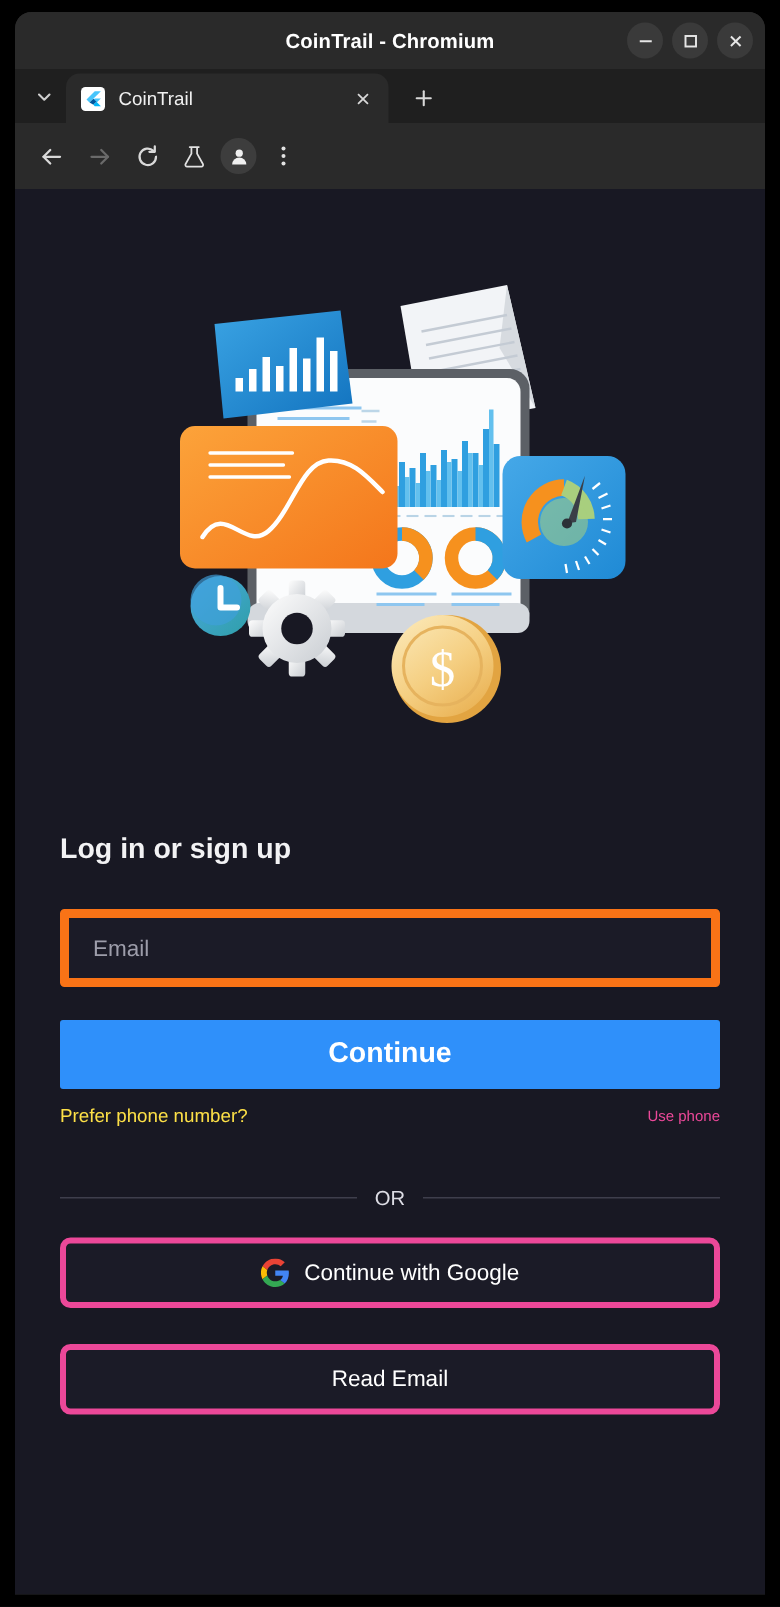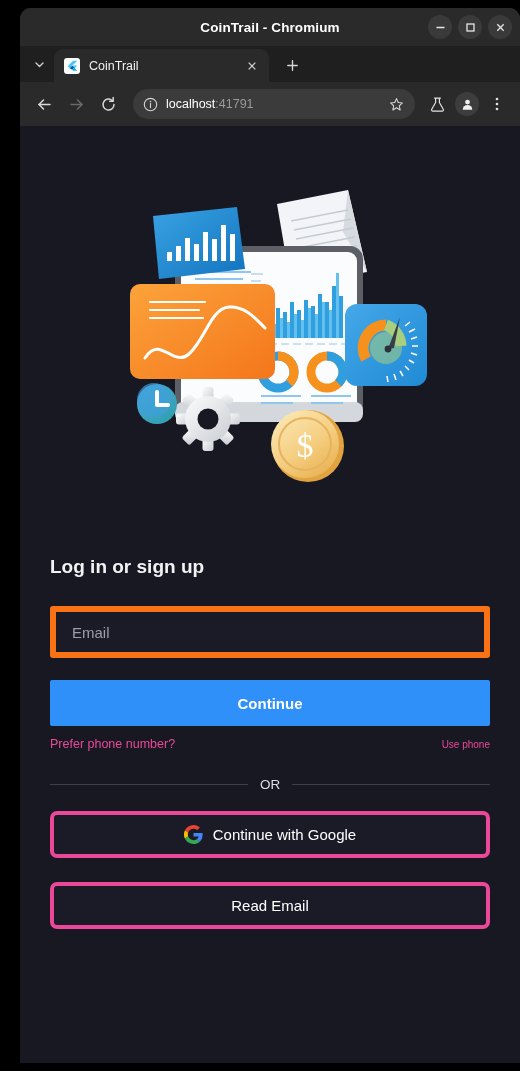--- a/index.html
+++ b/index.html
@@ -6,21 +6,21 @@
   html, body {
     width: 520px; height: 1071px;
     background: #000000;
     font-family: "Liberation Sans", sans-serif;
     overflow: hidden;
   }
 
   
   .window {
     position: absolute;
-    left: 20px; top: 8px;
+    left: 10px; top: 8px;
     width: 500px; height: 1055px;
     background: #2a2a2a;
     border-radius: 11px 11px 0 0;
     overflow: hidden;
     display: flex;
     flex-direction: column;
   }
 
   
   .titlebar {
@@ -230,45 +230,45 @@
   }
   .email-field::placeholder { color: #9d9daa; }
   .continue-btn {
     width: 100%;
     height: 46px;
     margin-top: 22px;
     background: #2f90fa;
     border: none;
     border-radius: 2px;
     color: #ffffff;
-    font-size: 15px;
+    font-size: 19px;
     font-weight: bold;
     font-family: "Liberation Sans", sans-serif;
     cursor: pointer;
   }
   .prefer-row {
     display: flex;
     align-items: center;
     justify-content: space-between;
     margin-top: 11px;
   }
   .prefer-text {
     font-size: 12.5px;
-    color: #ec4899;
+    color: #fde047;
   }
   .use-phone {
     font-size: 10px;
     color: #ec4899;
     cursor: pointer;
   }
   .or-row {
     display: flex;
     align-items: center;
     gap: 12px;
-    margin-top: 26px;
+    margin-top: 40px;
   }
   .or-line {
     flex: 1;
     height: 1px;
     background: #3e3e4c;
   }
   .or-text {
     font-size: 13.5px;
     color: #dcdce4;
   }
@@ -362,35 +362,20 @@
           <polyline points="9.5,4 14,8.5 9.5,13" fill="none" stroke="currentColor" stroke-width="1.5" stroke-linecap="round" stroke-linejoin="round"></polyline>
         </svg>
     </div>
     <div class="nav-btn">
       <svg width="17" height="17" viewBox="0 0 17 17">
         <path d="M14 8.5a5.5 5.5 0 1 1-1.7-3.95" fill="none" stroke="currentColor" stroke-width="1.5" stroke-linecap="round"></path>
         <polyline points="13.2,1.6 13.2,5.2 9.6,5.2" fill="none" stroke="currentColor" stroke-width="1.5" stroke-linecap="round" stroke-linejoin="round"></polyline>
       </svg>
     </div>
 
-    <div class="omnibox">
-      <span class="omnibox-icon">
-        <svg width="15" height="15" viewBox="0 0 16 16">
-          <circle cx="8" cy="8" r="6.6" fill="none" stroke="currentColor" stroke-width="1.2"></circle>
-          <circle cx="8" cy="4.9" r="0.85" fill="currentColor"></circle>
-          <line x1="8" y1="7" x2="8" y2="11.4" stroke="currentColor" stroke-width="1.2" stroke-linecap="round"></line>
-        </svg>
-      </span>
-      <span class="url"><span>localhost</span><span class="port">:41791</span></span>
-      <span class="star-btn">
-        <svg width="15" height="15" viewBox="0 0 16 16">
-            <polygon points="8,1.7 9.85,5.9 14.3,6.35 10.95,9.35 11.9,13.8 8,11.45 4.1,13.8 5.05,9.35 1.7,6.35 6.15,5.9" fill="none" stroke="currentColor" stroke-width="1.1" stroke-linejoin="round"></polygon>
-          </svg>
-      </span>
-    </div>
 
     <div class="tb-icon">
       <svg width="17" height="17" viewBox="0 0 18 18">
         <path d="M7 2.2v4.6L2.9 14.1a1.3 1.3 0 0 0 1.15 1.95h9.9a1.3 1.3 0 0 0 1.15-1.95L11 6.8V2.2" fill="none" stroke="currentColor" stroke-width="1.25" stroke-linejoin="round"></path>
         <line x1="5.8" y1="2.2" x2="12.2" y2="2.2" stroke="currentColor" stroke-width="1.25" stroke-linecap="round"></line>
       </svg>
     </div>
     <div class="avatar-btn">
       <svg width="13" height="13" viewBox="0 0 14 14">
           <circle cx="7" cy="4.4" r="2.6" fill="currentColor"></circle>

